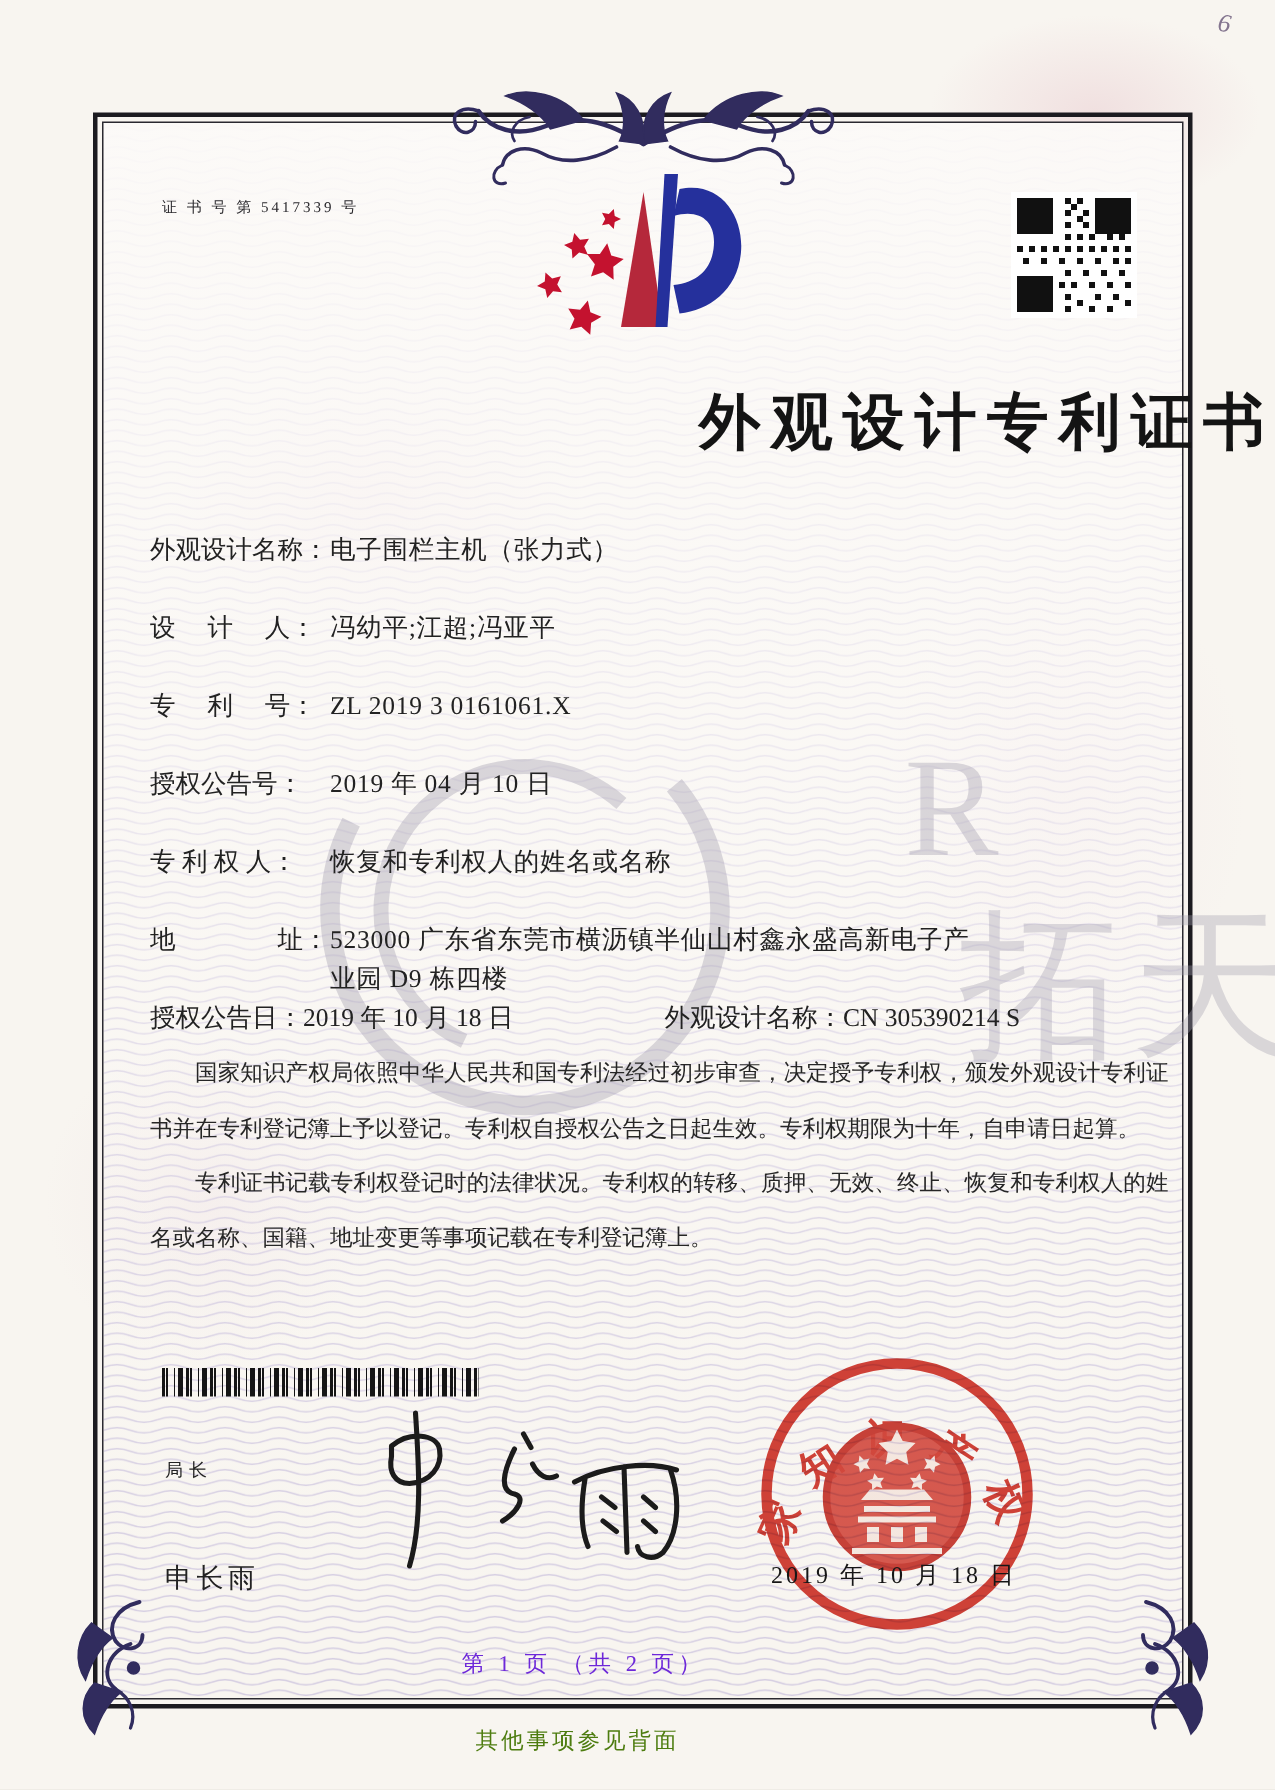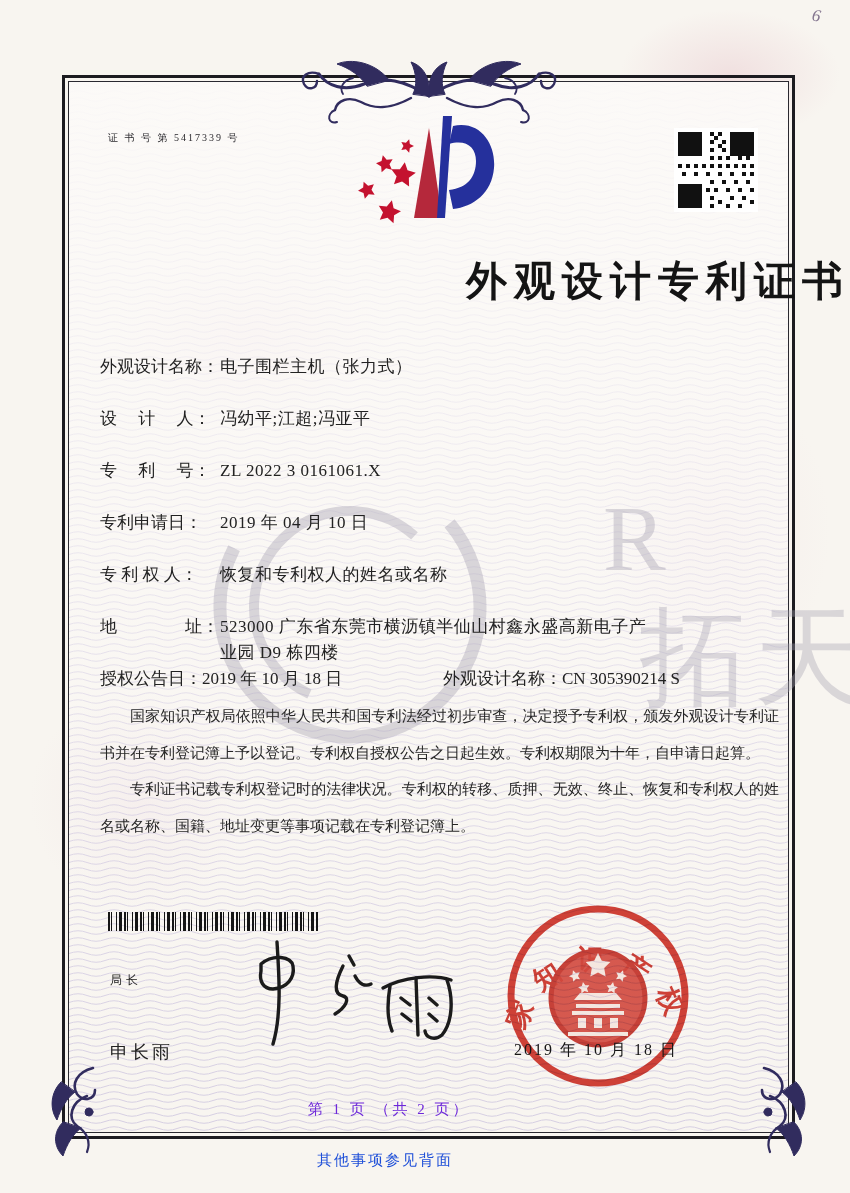--- a/index.html
+++ b/index.html
@@ -59,21 +59,21 @@
   }
   .signer-title{position:absolute;left:110px;top:972px;font-size:12px;letter-spacing:4px;color:#222;}
   .signer-name{position:absolute;left:110px;top:1040px;font-size:18px;letter-spacing:3px;color:#222;}
   .signature{position:absolute;left:243px;top:934px;}
 
   .watermark{position:absolute;left:135px;top:462px;opacity:.36;pointer-events:none;}
   .seal{position:absolute;left:498px;top:896px;mix-blend-mode:multiply;}
   .seal-date{position:absolute;left:514px;top:1040px;font-size:16px;letter-spacing:2px;color:#161616;z-index:5;}
 
   .page-num{position:absolute;left:0;top:1100px;width:778px;text-align:center;font-size:15px;letter-spacing:3px;color:#6d28d9;}
-  .back-note{position:absolute;left:0;top:1151px;width:770px;text-align:center;font-size:15px;letter-spacing:2px;color:#1d4ed8;}
+  .back-note{position:absolute;left:0;top:1151px;width:770px;text-align:center;font-size:15px;letter-spacing:2px;color:#4d7c0f;}
 </style>
 </head>
 <body>
 
 <div class="sheet">
 
   <div class="blotch b1"></div>
   <div class="blotch b2"></div>
   <div class="blotch b3"></div>
   <div class="blotch b4"></div>
@@ -180,24 +180,24 @@
   <div class="row r0">
     <span class="fl">外观设计名称：</span>
     <span class="fv">电子围栏主机（张力式）</span>
   </div>
   <div class="row r1">
     <span class="fl">设　 计 　人：</span>
     <span class="fv">冯幼平;江超;冯亚平</span>
   </div>
   <div class="row r2">
     <span class="fl">专　 利 　号：</span>
-    <span class="fv">ZL 2022 3 0161061.X</span>
+    <span class="fv">ZL 2019 3 0161061.X</span>
   </div>
   <div class="row r3">
-    <span class="fl">专利申请日：</span>
+    <span class="fl">授权公告号：</span>
     <span class="fv">2019 年 04 月 10 日</span>
   </div>
   <div class="row r4">
     <span class="fl">专 利 权 人：</span>
     <span class="fv">恢复和专利权人的姓名或名称</span>
   </div>
   <div class="row r5">
     <span class="fl">地　　　　址：</span>
     <span class="fv">
       <div>523000 广东省东莞市横沥镇半仙山村鑫永盛高新电子产</div>

